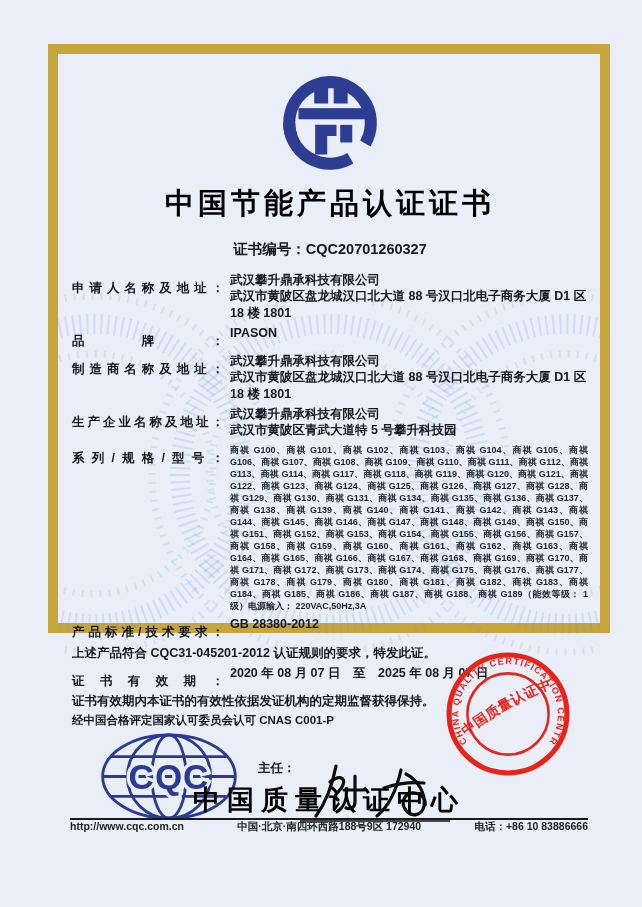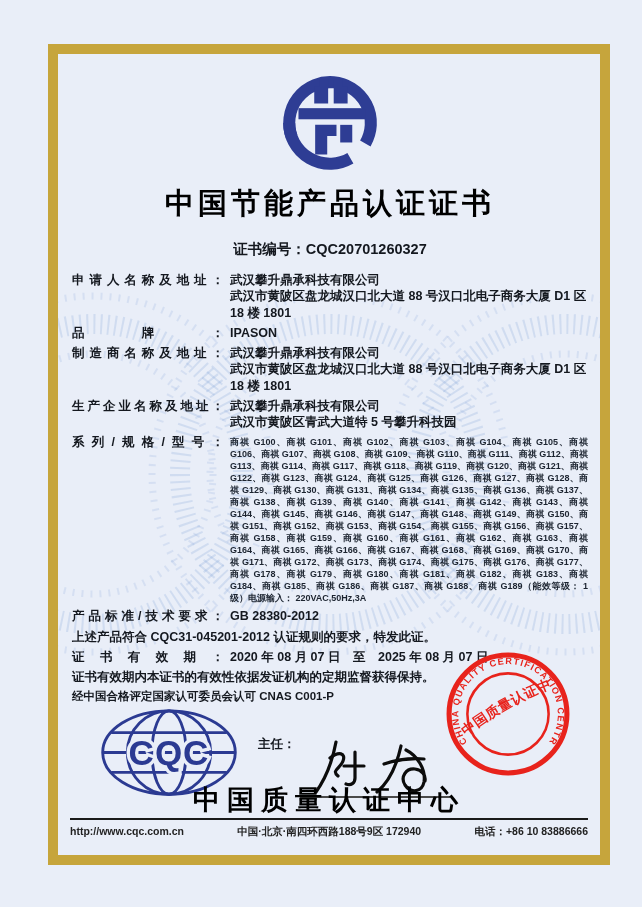--- a/index.html
+++ b/index.html
@@ -3,58 +3,58 @@
 <meta charset="utf-8">
 <style>
   html,body{margin:0;padding:0;}
   body{
     width:642px;height:907px;position:relative;
     background:#e9eef8;
     font-family:"Liberation Sans","DejaVu Sans",sans-serif;
     color:#14181f;overflow:hidden;
   }
   .cert{
-    position:absolute;left:48px;top:44px;width:562px;height:821px;
+    position:absolute;left:48px;top:44px;width:562px;height:589px;
     border:10px solid #c6a53c;box-sizing:border-box;background:#e9eef8;
   }
   .watermark{position:absolute;left:0;top:0;width:542px;height:801px;pointer-events:none;}
   .cert-inner{position:relative;width:542px;height:801px;}
   .content{position:relative;z-index:2;padding:14px 12px 0 14px;box-sizing:border-box;}
   .logo-wrap{text-align:center;margin-top:4px;}
   .title{
     text-align:center;font-size:29px;font-weight:800;letter-spacing:4px;
     margin-top:6px;color:#000;
   }
   .certno-row{text-align:center;margin-top:16px;font-size:14.5px;font-weight:700;}
   .fields{margin-top:13px;font-size:12.5px;font-weight:700;line-height:1.3;}
   .row{display:flex;margin-bottom:4px;}
   .label{
     width:152px;flex:0 0 152px;
-    text-align:justify;text-align-last:justify;-moz-text-align-last:justify;
+    text-align:justify;text-align-last:justify;margin-top:8px;-moz-text-align-last:justify;
   }
   .value{flex:1;padding-left:6px;}
   .models-value{
     font-size:9px;line-height:12px;text-align:justify;font-weight:700;
     color:#1c2430;padding-top:2px;
   }
   .full-row{margin-bottom:4px;}
   .sig-band{display:flex;align-items:flex-start;margin-top:2px;}
   .cqc-logo-box{margin-left:24px;}
   .director{margin-left:16px;margin-top:28px;display:flex;align-items:flex-start;}
   .director-label{font-size:12.5px;font-weight:800;margin-bottom:10px;}
   .sig-block{margin-left:4px;}
   .sig-underline{border-bottom:2px solid #4a4a4a;width:150px;margin-top:-6px;}
   .seal{position:absolute;left:386px;top:596px;z-index:3;}
   .org-title{
     position:absolute;z-index:2;top:728px;left:0;width:100%;text-align:center;
     font-size:27px;font-weight:800;letter-spacing:7px;color:#000;
   }
   .footer{
     position:absolute;z-index:2;left:12px;right:12px;top:764px;
-    border-top:2px solid #1a1a1a;padding-top:5px;
+    border-top:2px solid #1a1a1a;
     display:flex;justify-content:space-between;align-items:baseline;
     font-size:10.5px;font-weight:600;color:#222;
   }
   .footer .f-center{flex:1;text-align:center;}
   .footer .f-left{white-space:nowrap;}
   .footer .f-right{white-space:nowrap;}
 </style>
 </head>
 <body>
 

